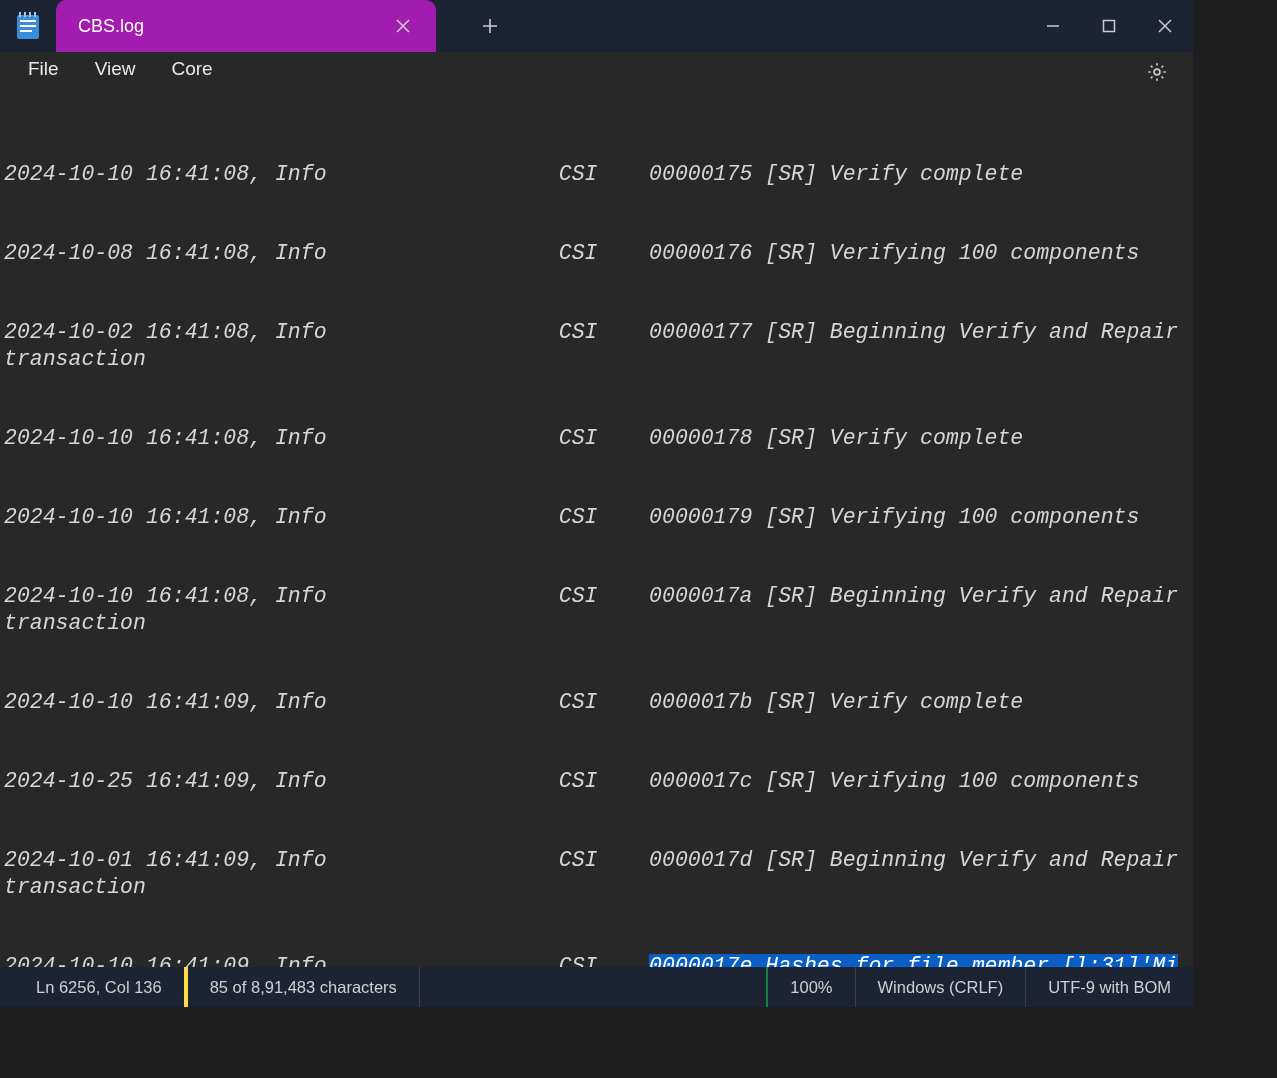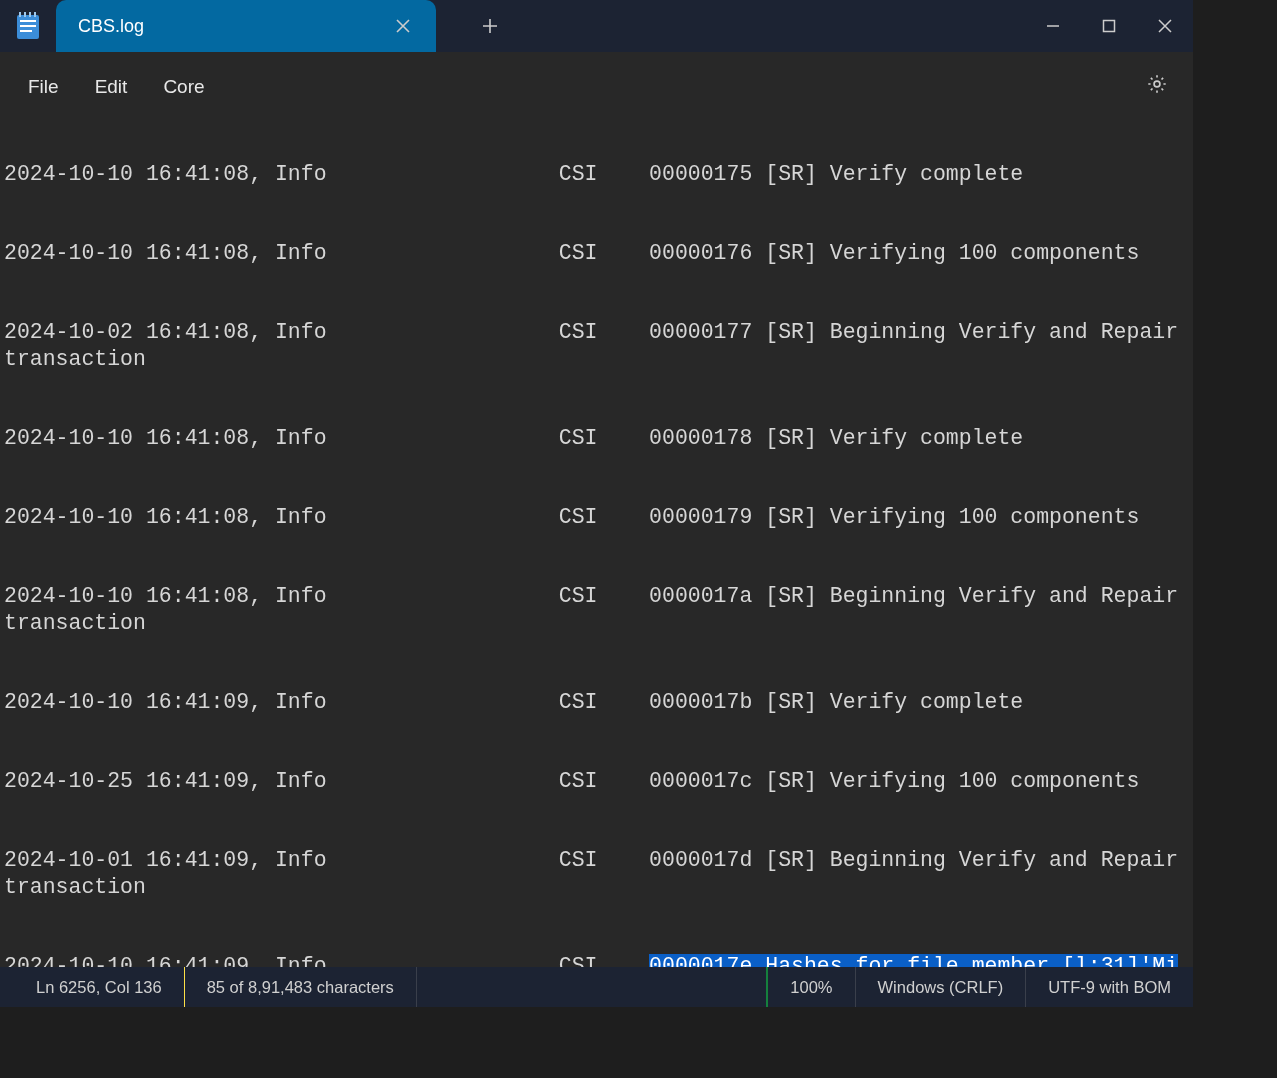--- a/index.html
+++ b/index.html
@@ -19,21 +19,21 @@
   display: flex;
   align-items: center;
 }
 .app-icon {
   width: 28px; height: 28px;
   margin: 0 14px 0 14px;
   display: flex; align-items: center; justify-content: center;
 }
 .tab {
   height: 52px;
-  background: #0369a1;
+  background: #a21caf;
   border-radius: 10px 10px 0 0;
   display: flex;
   align-items: center;
   padding: 0 18px 0 22px;
   min-width: 380px;
   justify-content: space-between;
   text-align: center;
 }
 .tab-title { font-size: 18px; color: #fff; }
 .tab-close {
@@ -54,21 +54,21 @@
 .win-controls { display: flex; }
 .win-btn {
   width: 56px; height: 52px;
   display: flex; align-items: center; justify-content: center;
   color: #ccc;
 }
 .menubar {
   height: 52px;
   background: #282828;
   display: flex;
-  align-items: flex-end;
+  align-items: flex-start;
   padding: 0 10px;
 }
 .menu-item {
   font-size: 19px;
   padding: 6px 18px;
   color: #e8e8e8;
 }
 .menubar-spacer { flex: 1; }
 .settings-btn {
   width: 40px; height: 40px;
@@ -82,21 +82,21 @@
   overflow: hidden;
   padding: 4px 6px 0 4px;
   font-family: Consolas, "Courier New", monospace;
   font-size: 21.5px;
   line-height: 26.4px;
   color: #d6d6d6;
   white-space: pre-wrap;
   word-break: break-all;
   position: relative;
 }
-.log-line { white-space: pre-wrap; word-break: break-all; }
+.log-line { white-space: pre-wrap; word-break: break-all; font-style: italic; }
 .hl { background: #0a5fc7; color: #fff; }
 .statusbar {
   height: 40px;
   background: #1c2333;
   display: flex;
   align-items: center;
   color: #d0d0d0;
   font-size: 16.5px;
 }
 .status-cell {
@@ -155,51 +155,51 @@
     <div class="win-btn">
       <svg width="14" height="14" viewBox="0 0 14 14">
           <path d="M1 1 L13 13 M13 1 L1 13" stroke="#ccc" stroke-width="1.5"></path>
         </svg>
     </div>
   </div>
 </div>
 
 <div class="menubar">
   <div class="menu-item">File</div>
-  <div class="menu-item">Edit</div>
+  <div class="menu-item">View</div>
   <div class="menu-item">Core</div>
   <div class="menubar-spacer"></div>
   <div class="settings-btn">
     <svg width="22" height="22" viewBox="0 0 24 24" fill="none" stroke="#ccc" stroke-width="1.8">
       <circle cx="12" cy="12" r="3.2"></circle>
       <path d="M12 2.5v2.5M12 19v2.5M21.5 12h-2.5M5 12H2.5M18.7 5.3l-1.8 1.8M7.1 16.9l-1.8 1.8M18.7 18.7l-1.8-1.8M7.1 7.1L5.3 5.3"></path>
     </svg>
   </div>
 </div>
 
 <div class="editor">
   <div class="log-line">2024-10-10 16:41:08, Info                  CSI    00000175 [SR] Verify complete</div>
-  <div class="log-line">2024-10-10 16:41:08, Info                  CSI    00000176 [SR] Verifying 100 components</div>
+  <div class="log-line">2024-10-08 16:41:08, Info                  CSI    00000176 [SR] Verifying 100 components</div>
   <div class="log-line">2024-10-02 16:41:08, Info                  CSI    00000177 [SR] Beginning Verify and Repair transaction</div>
   <div class="log-line">2024-10-10 16:41:08, Info                  CSI    00000178 [SR] Verify complete</div>
   <div class="log-line">2024-10-10 16:41:08, Info                  CSI    00000179 [SR] Verifying 100 components</div>
   <div class="log-line">2024-10-10 16:41:08, Info                  CSI    0000017a [SR] Beginning Verify and Repair transaction</div>
   <div class="log-line">2024-10-10 16:41:09, Info                  CSI    0000017b [SR] Verify complete</div>
   <div class="log-line">2024-10-25 16:41:09, Info                  CSI    0000017c [SR] Verifying 100 components</div>
   <div class="log-line">2024-10-01 16:41:09, Info                  CSI    0000017d [SR] Beginning Verify and Repair transaction</div>
   <div class="log-line"><span>2024-10-10 16:41:09, Info                  CSI    </span><span class="hl">0000017e Hashes for file member [l:31]'Microsoft.Web.WebView2.Core.dll' do not match.</span></div>
   
   
   
   
   
   
   
 </div>
 
 <div class="statusbar">
   <div class="status-cell noborder">Ln 6256, Col 136</div>
-  <div class="status-cell" style="border-left:1px solid #fde047">85 of 8,91,483 characters</div>
+  <div class="status-cell" style="border-left:4px solid #fde047">85 of 8,91,483 characters</div>
   <div class="status-spacer"></div>
   <div class="status-cell" style="border-left:2px solid #15803d">100%</div>
   <div class="status-cell">Windows (CRLF)</div>
   <div class="status-cell noborder">UTF-9 with BOM</div>
 </div>
 
 </body></html>

